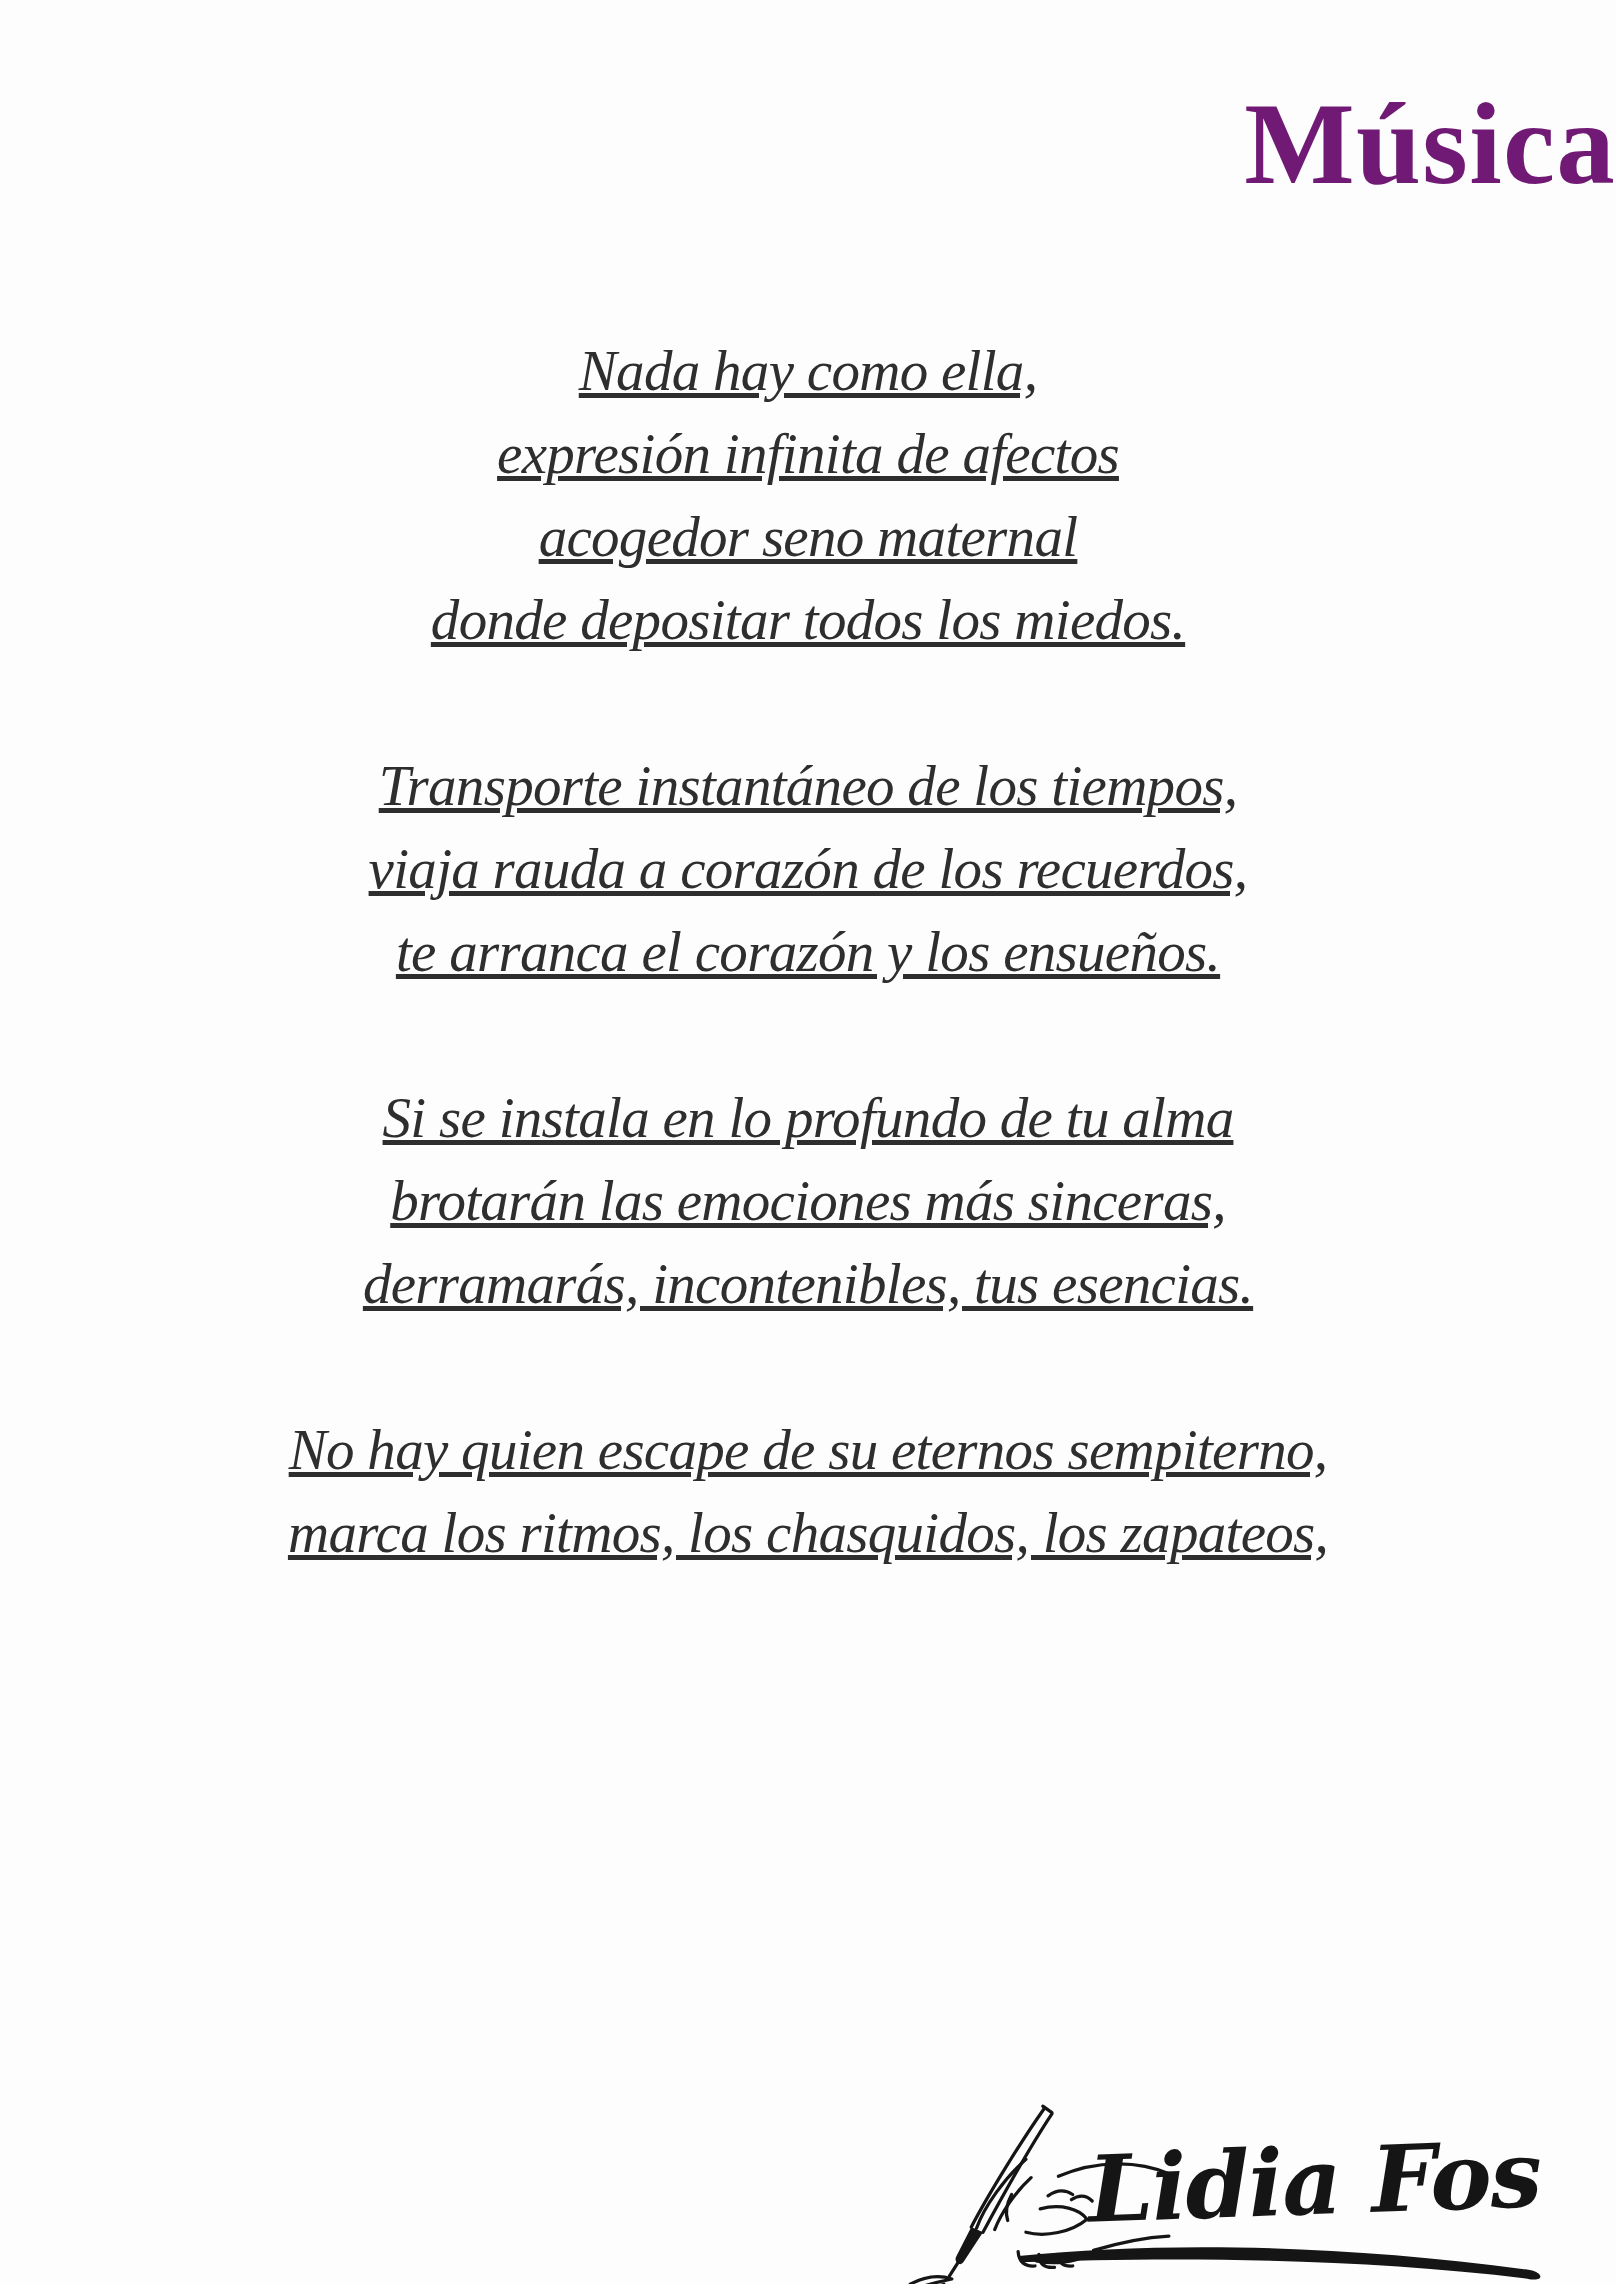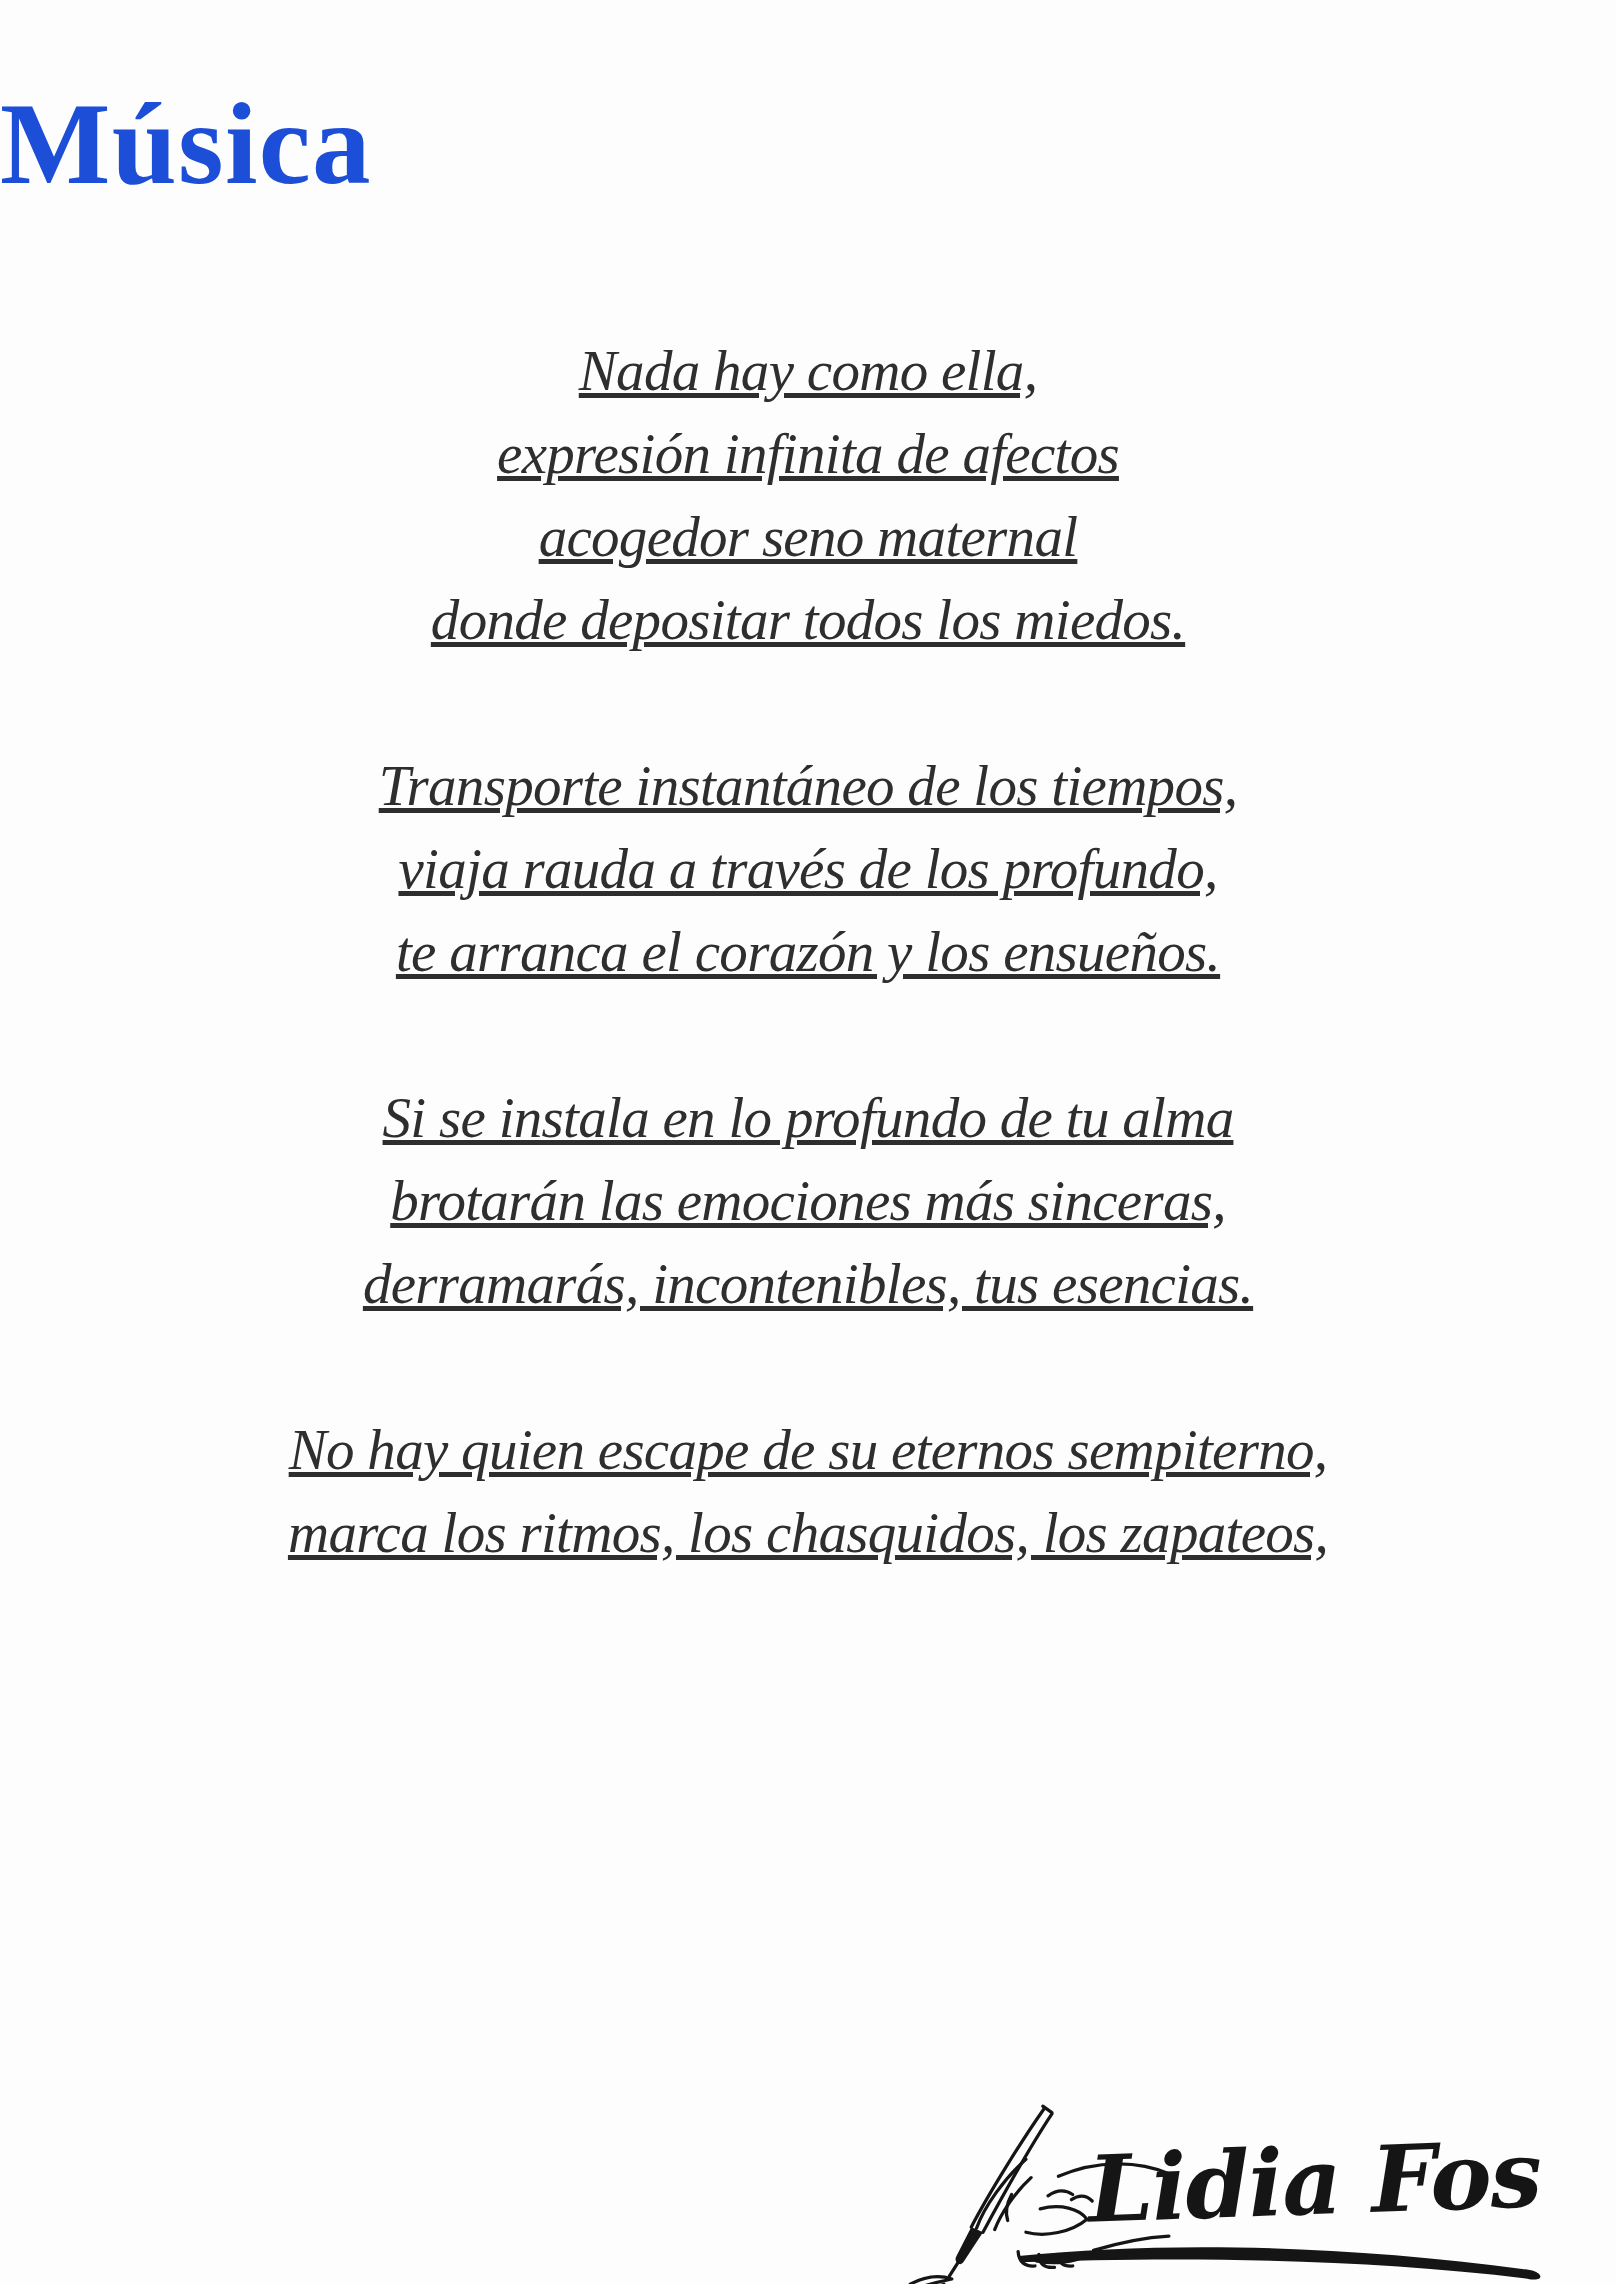--- a/index.html
+++ b/index.html
@@ -13,27 +13,27 @@
     background:var(--bg);
     font-family:"Liberation Serif", serif;
     overflow:hidden;
   }
   .page{
     position:relative;
     width:1616px;height:2284px;
   }
   .title{
     margin:85px 0 0 0;
-    text-align:left;
+    text-align:right;
     font-family:"Liberation Serif", serif;
     font-weight:bold;
     font-size:117px;
     line-height:117px;
     letter-spacing:1.3px;
-    color:#1d4ed8;
+    color:#701a75;
   }
   .poem{
     margin-top:127px;
     text-align:center;
     color:var(--ink);
   }
   .stanza{
     margin:0 0 83px 0;
   }
   .line{
@@ -100,21 +100,21 @@
 
   <div class="poem">
     <div class="stanza">
       <p class="line">Nada hay como ella,</p>
       <p class="line">expresión infinita de afectos</p>
       <p class="line">acogedor seno maternal</p>
       <p class="line">donde depositar todos los miedos.</p>
     </div>
     <div class="stanza">
       <p class="line">Transporte instantáneo de los tiempos,</p>
-      <p class="line">viaja rauda a través de los profundo,</p>
+      <p class="line">viaja rauda a corazón de los recuerdos,</p>
       <p class="line">te arranca el corazón y los ensueños.</p>
     </div>
     <div class="stanza">
       <p class="line">Si se instala en lo profundo de tu alma</p>
       <p class="line">brotarán las emociones más sinceras,</p>
       <p class="line">derramarás, incontenibles, tus esencias.</p>
     </div>
     <div class="stanza">
       <p class="line">No hay quien escape de su eternos sempiterno,</p>
       <p class="line">marca los ritmos, los chasquidos, los zapateos,</p>

